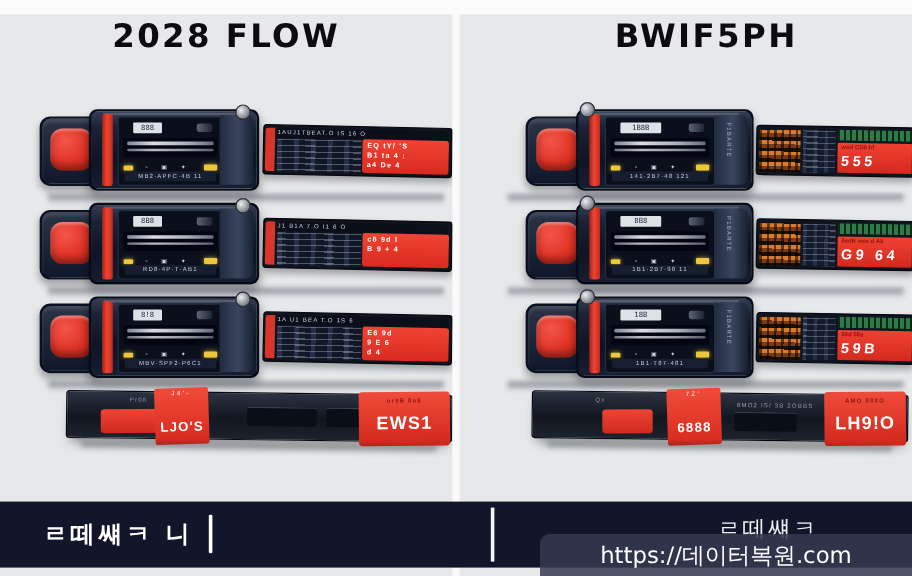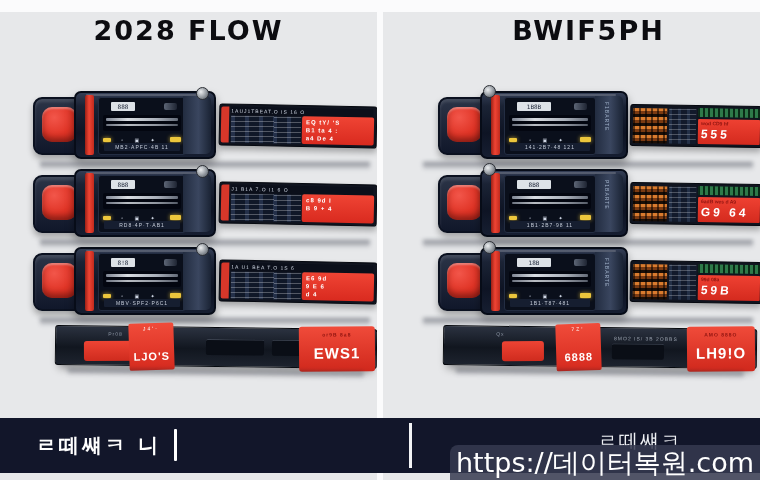--- a/index.html
+++ b/index.html
@@ -148,21 +148,21 @@
   .band-left{position:absolute;left:36px;top:11px;display:flex;align-items:center;gap:13px;
              color:#fff;font-family:"DejaVu Sans",sans-serif;font-weight:800;font-size:20px;
              letter-spacing:3px;white-space:nowrap;}
   .vdiv{width:3px;height:32px;background:#fff;border-radius:1px;}
   .band-line{position:absolute;left:409px;top:5px;width:3px;height:45px;background:#f2f3f5;}
   .band-right{position:absolute;left:598px;top:10px;color:#eef0f4;
               font-family:"DejaVu Sans",sans-serif;font-weight:400;font-size:19px;
               letter-spacing:2px;white-space:nowrap;}
   .watermark{position:absolute;left:450px;top:445px;width:310px;height:35px;z-index:10;
              background:rgba(54,58,80,.85);border-radius:8px 0 0 0;display:flex;
-             align-items:center;justify-content:center;color:#fff;font-size:27px;
+             align-items:center;justify-content:center;color:#fff;font-size:19px;
              font-family:"DejaVu Sans",sans-serif;white-space:nowrap;overflow:hidden;}
 </style>
 </head>
 <body>
 
 <div class="panel pL">
   <div class="title">2028 FLOW</div>
 
   <div class="row" style="top:73px">
     <div class="module">

